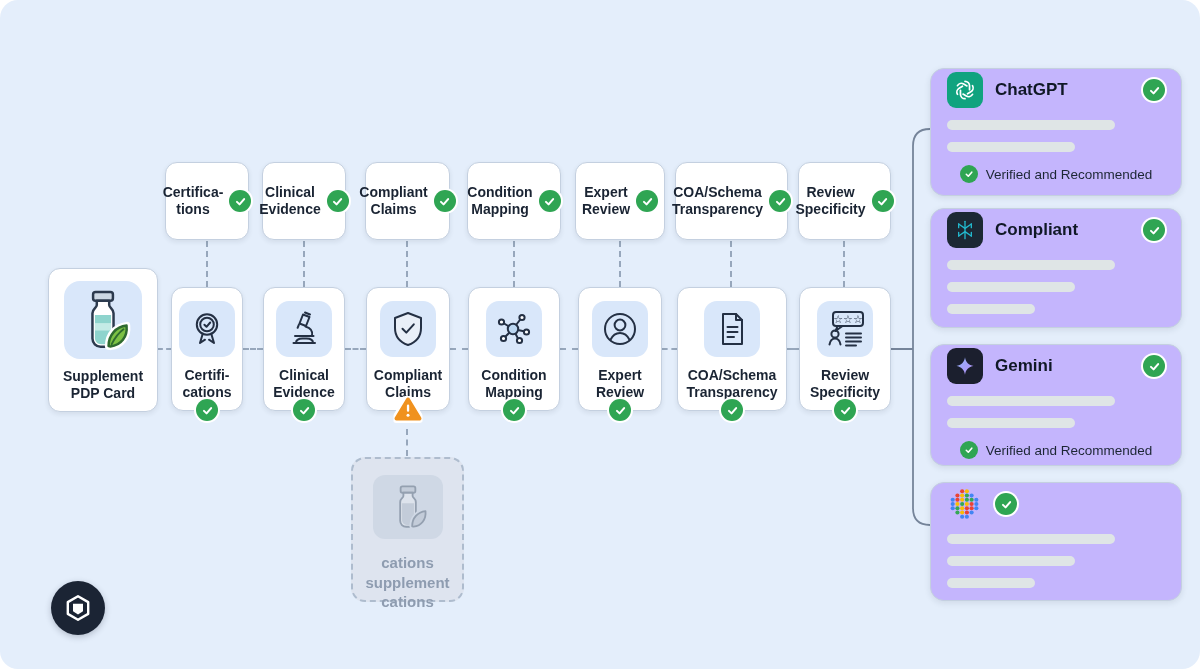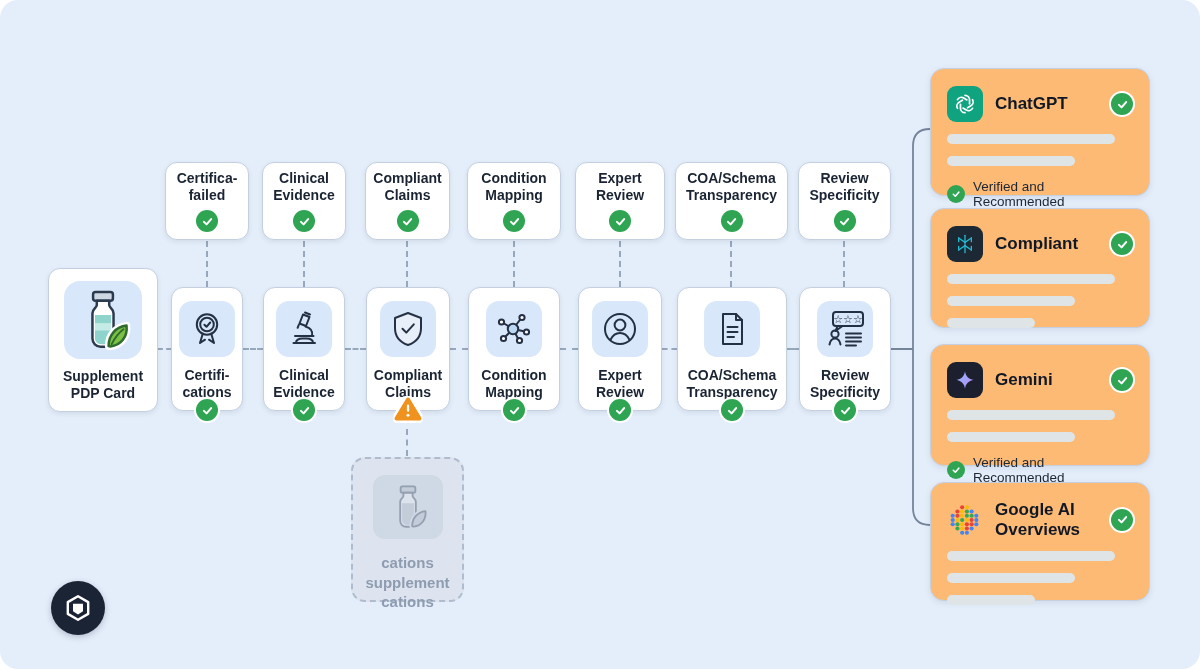--- a/index.html
+++ b/index.html
@@ -7,21 +7,21 @@
     position:relative;width:1200px;height:669px;overflow:hidden;
     background:var(--page-bg,#e4eefb);border-radius:18px;
     font-family:"Liberation Sans",sans-serif;color:#1a2433;
   }
   .card{
     position:absolute;background:#fff;border:1px solid #c4d0e0;
     border-radius:12px;box-shadow:0 2px 5px rgba(30,41,59,.09);
     box-sizing:border-box;
   }
   
-  .toplabel{display:flex;flex-direction:column;align-items:center;justify-content:center;gap:6px;padding:6px 3px;}
+  .toplabel{display:flex;align-items:center;justify-content:center;gap:6px;padding:6px 3px;}
   .lbl{font-size:14px;font-weight:700;line-height:1.22;text-align:center;color:#1a2433;}
   
   .badge{width:22px;height:22px;border-radius:50%;background:var(--check-green,#2fa553);
     box-shadow:0 0 0 2px #fff;display:flex;align-items:center;justify-content:center;flex:none;}
   .badge svg{width:13px;height:13px;display:block;}
   .badge.small{width:18px;height:18px;box-shadow:none;}
   .badge.small svg{width:10px;height:10px;}
   
   .iconcard{display:flex;flex-direction:column;align-items:center;padding-top:13px;gap:10px;}
   .tile{width:56px;height:56px;border-radius:13px;background:var(--tile-blue,#d9e7fa);
@@ -36,23 +36,23 @@
     display:flex;flex-direction:column;align-items:center;padding-top:16px;gap:14px;box-sizing:border-box;
   }
   .failed .tile{width:70px;height:64px;border-radius:12px;background:#cfd8e5;}
   .failed .lbl{color:#8e9cb0;font-size:15px;font-weight:600;line-height:1.3;}
   
   .vdash{position:absolute;width:0;border-left:2px dashed #97a7bc;}
   .hdash{position:absolute;height:0;border-top:2px dashed #97a7bc;}
   .bracket{position:absolute;left:885px;top:115px;}
   
   .aicard{
-    position:absolute;left:930px;width:220px;background:#fdba74;border:1px solid #c4d0e0;
+    position:absolute;left:930px;width:252px;background:#c4b5fd;border:1px solid #c4d0e0;
     border-radius:14px;box-shadow:0 2px 6px rgba(30,41,59,.1);
-    padding:17px 16px;box-sizing:border-box;
+    padding:3px 16px;box-sizing:border-box;
   }
   .aihead{display:flex;align-items:center;gap:12px;}
   .ailogo{width:36px;height:36px;border-radius:9px;flex:none;display:flex;align-items:center;justify-content:center;overflow:hidden;}
   .ainame{flex:1;font-size:17px;font-weight:700;color:#101826;line-height:1.15;}
   .sk{height:10px;border-radius:5px;background:#dfe5e6;margin-top:12px;}
   .sk.l{width:168px}.sk.m{width:128px}.sk.s{width:88px}
   .verified{display:flex;align-items:center;gap:8px;margin-top:13px;justify-content:center;}
   .vtext{font-size:13.5px;font-weight:500;color:#1c2634;}
   
   .warn{position:absolute;left:50%;bottom:-13px;transform:translateX(-50%);}
@@ -101,21 +101,21 @@
     </div>
     <div class="lbl">
       <div>Supplement</div>
       <div>PDP Card</div>
     </div>
   </div>
 
   <div class="card toplabel" style="left:165px;top:162px;width:84px;height:78px">
     <div class="lbl">
         <div>Certifica-</div>
-        <div>failed</div>
+        <div>tions</div>
       </div>
     <div class="badge">
         <svg viewBox="0 0 14 14">
           <path d="M3.2 7.4 L6 10.1 L10.9 4.4" stroke="#fff" stroke-width="2.2" fill="none" stroke-linecap="round" stroke-linejoin="round"></path>
         </svg>
       </div>
   </div>
   <div class="card toplabel" style="left:262px;top:162px;width:84px;height:78px">
     <div class="lbl">
         <div>Clinical</div>
@@ -462,21 +462,20 @@
               <circle cx="30" cy="22.5" r="2.2" fill="#4285F4"></circle>
             <circle cx="10" cy="27" r="2.2" fill="#34A853"></circle>
               <circle cx="15" cy="27" r="2.2" fill="#FBBC04"></circle>
               <circle cx="20" cy="27" r="2.2" fill="#EA4335"></circle>
               <circle cx="25" cy="27" r="2.2" fill="#4285F4"></circle>
             <circle cx="15" cy="31.5" r="2.2" fill="#4285F4"></circle>
               <circle cx="20" cy="31.5" r="2.2" fill="#4285F4"></circle>
           </g>
         </svg>
       </div>
-      <div class="ainame">Google AI Overviews</div>
       <div class="badge">
           <svg viewBox="0 0 14 14">
             <path d="M3.2 7.4 L6 10.1 L10.9 4.4" stroke="#fff" stroke-width="2.2" fill="none" stroke-linecap="round" stroke-linejoin="round"></path>
           </svg>
         </div>
     </div>
     <div class="sk l"></div>
     <div class="sk m"></div>
     <div class="sk s"></div>
   </div>

